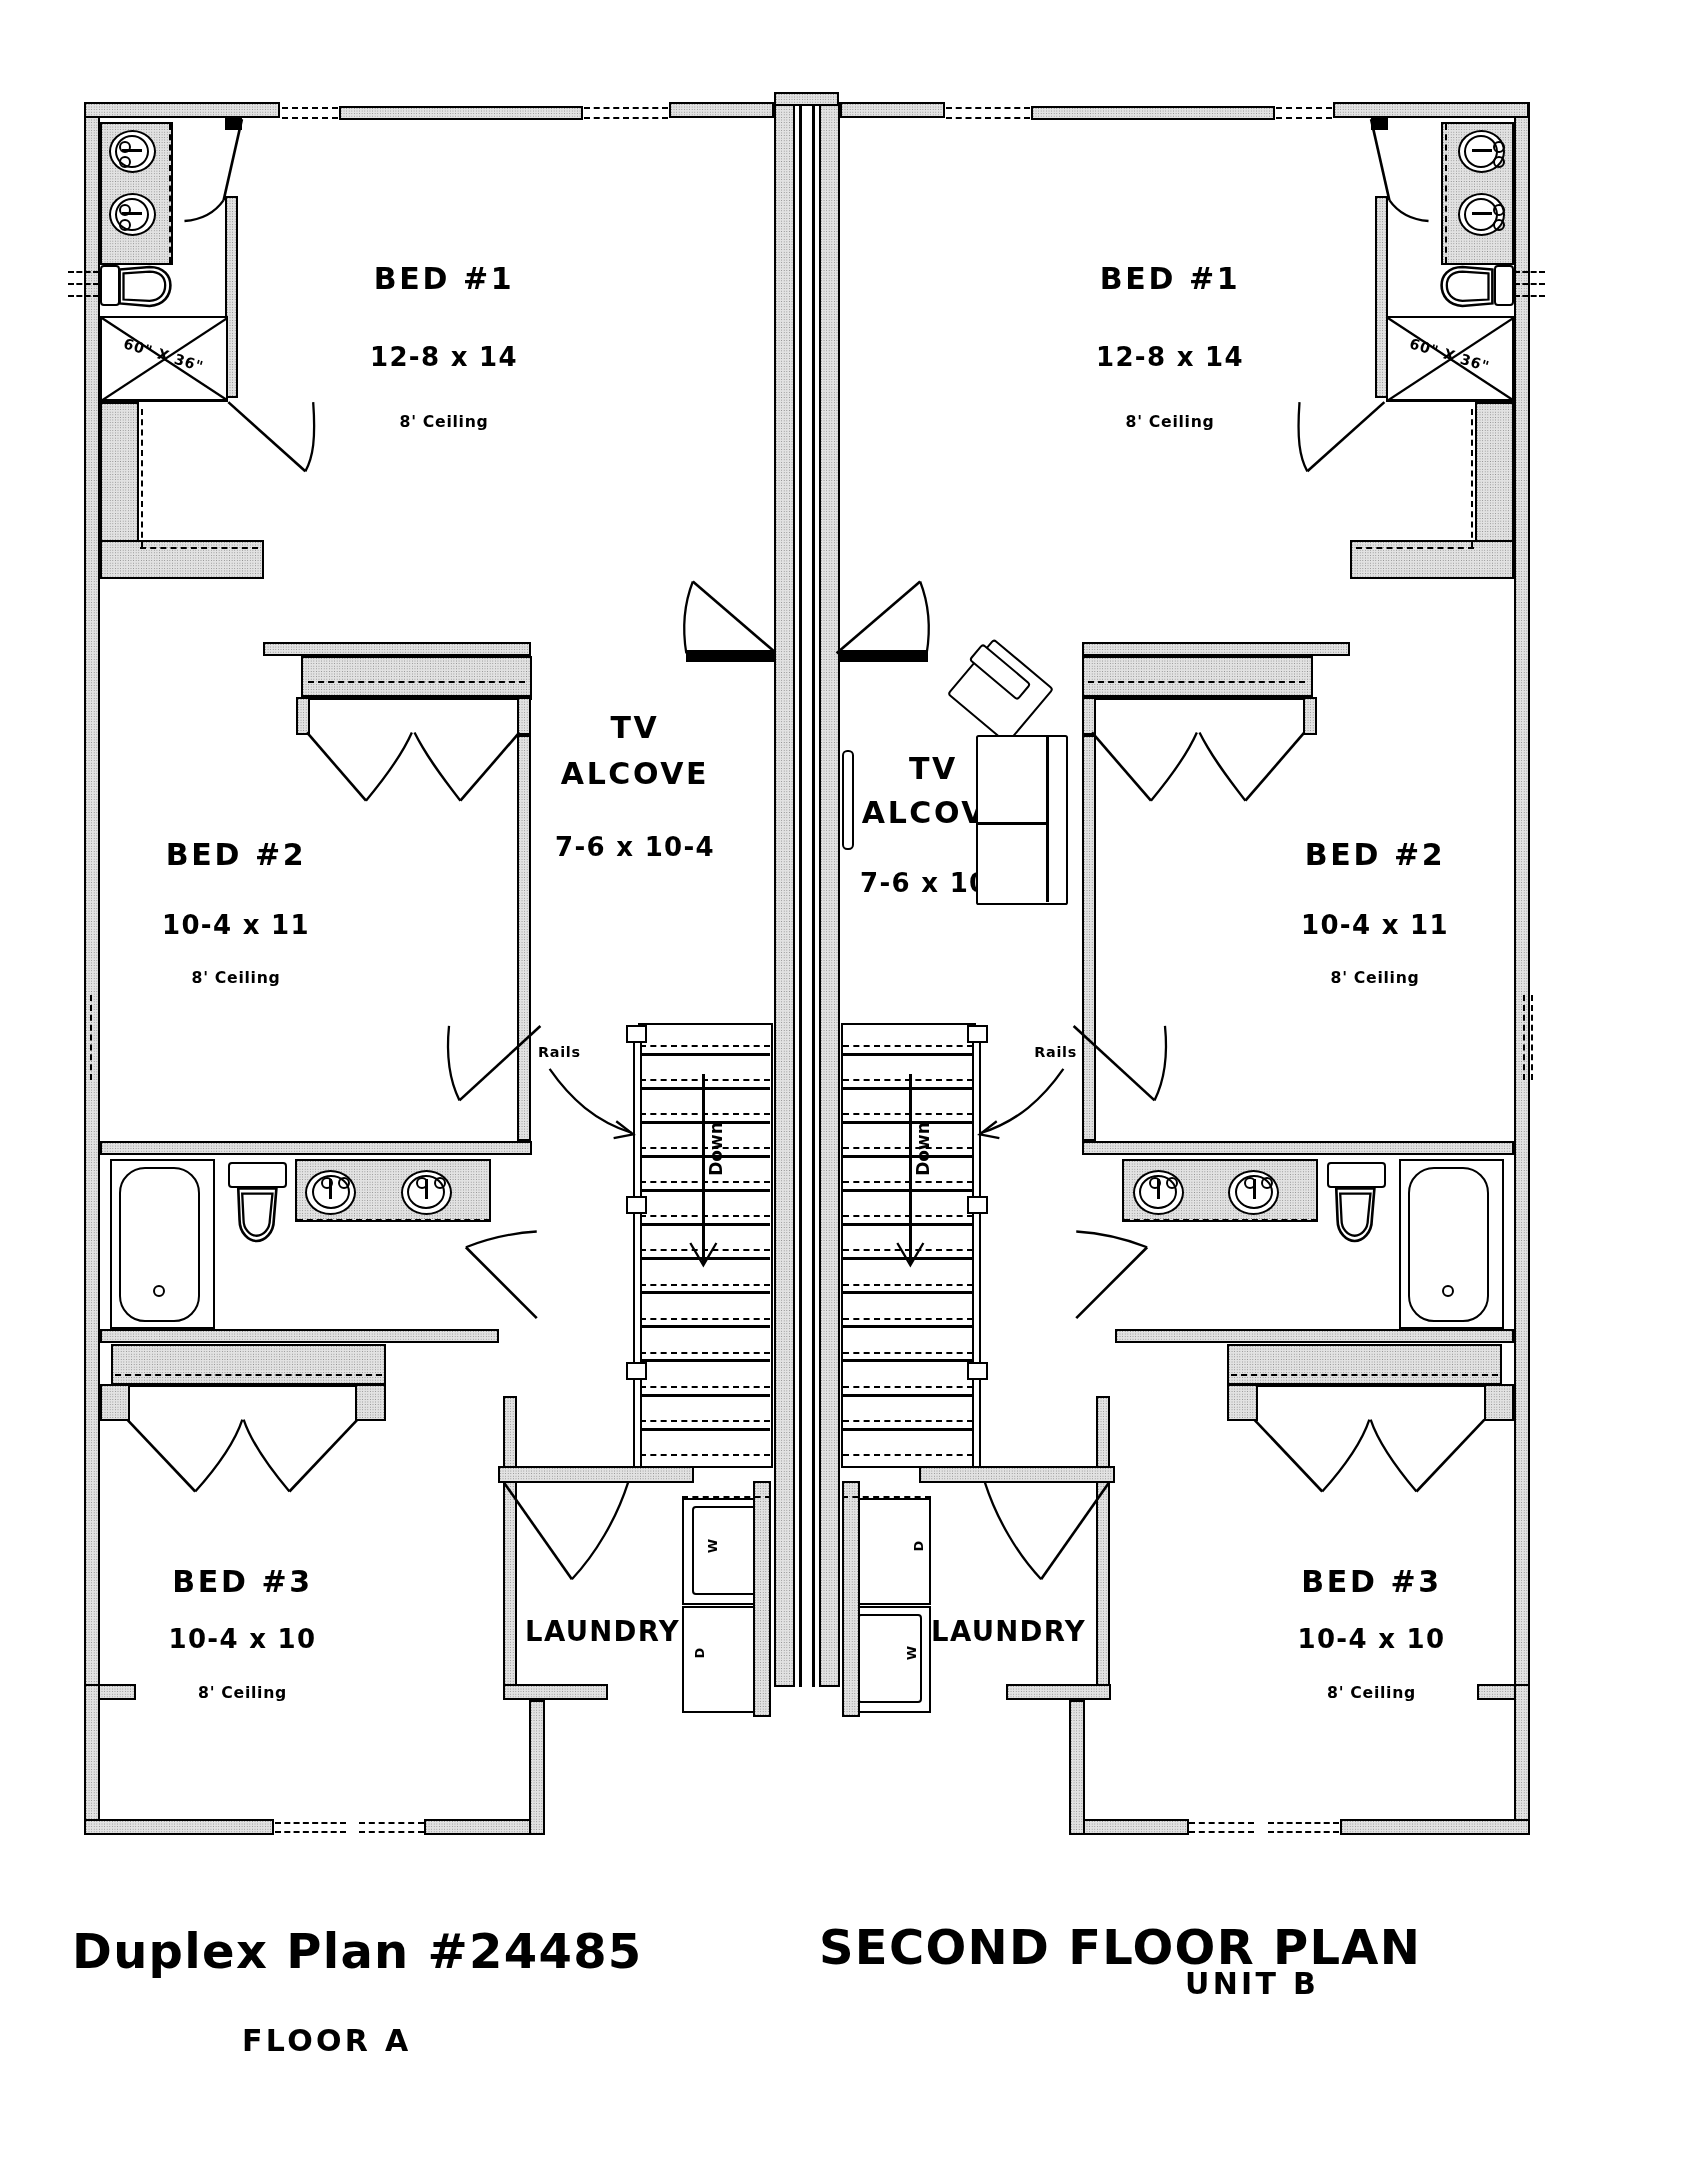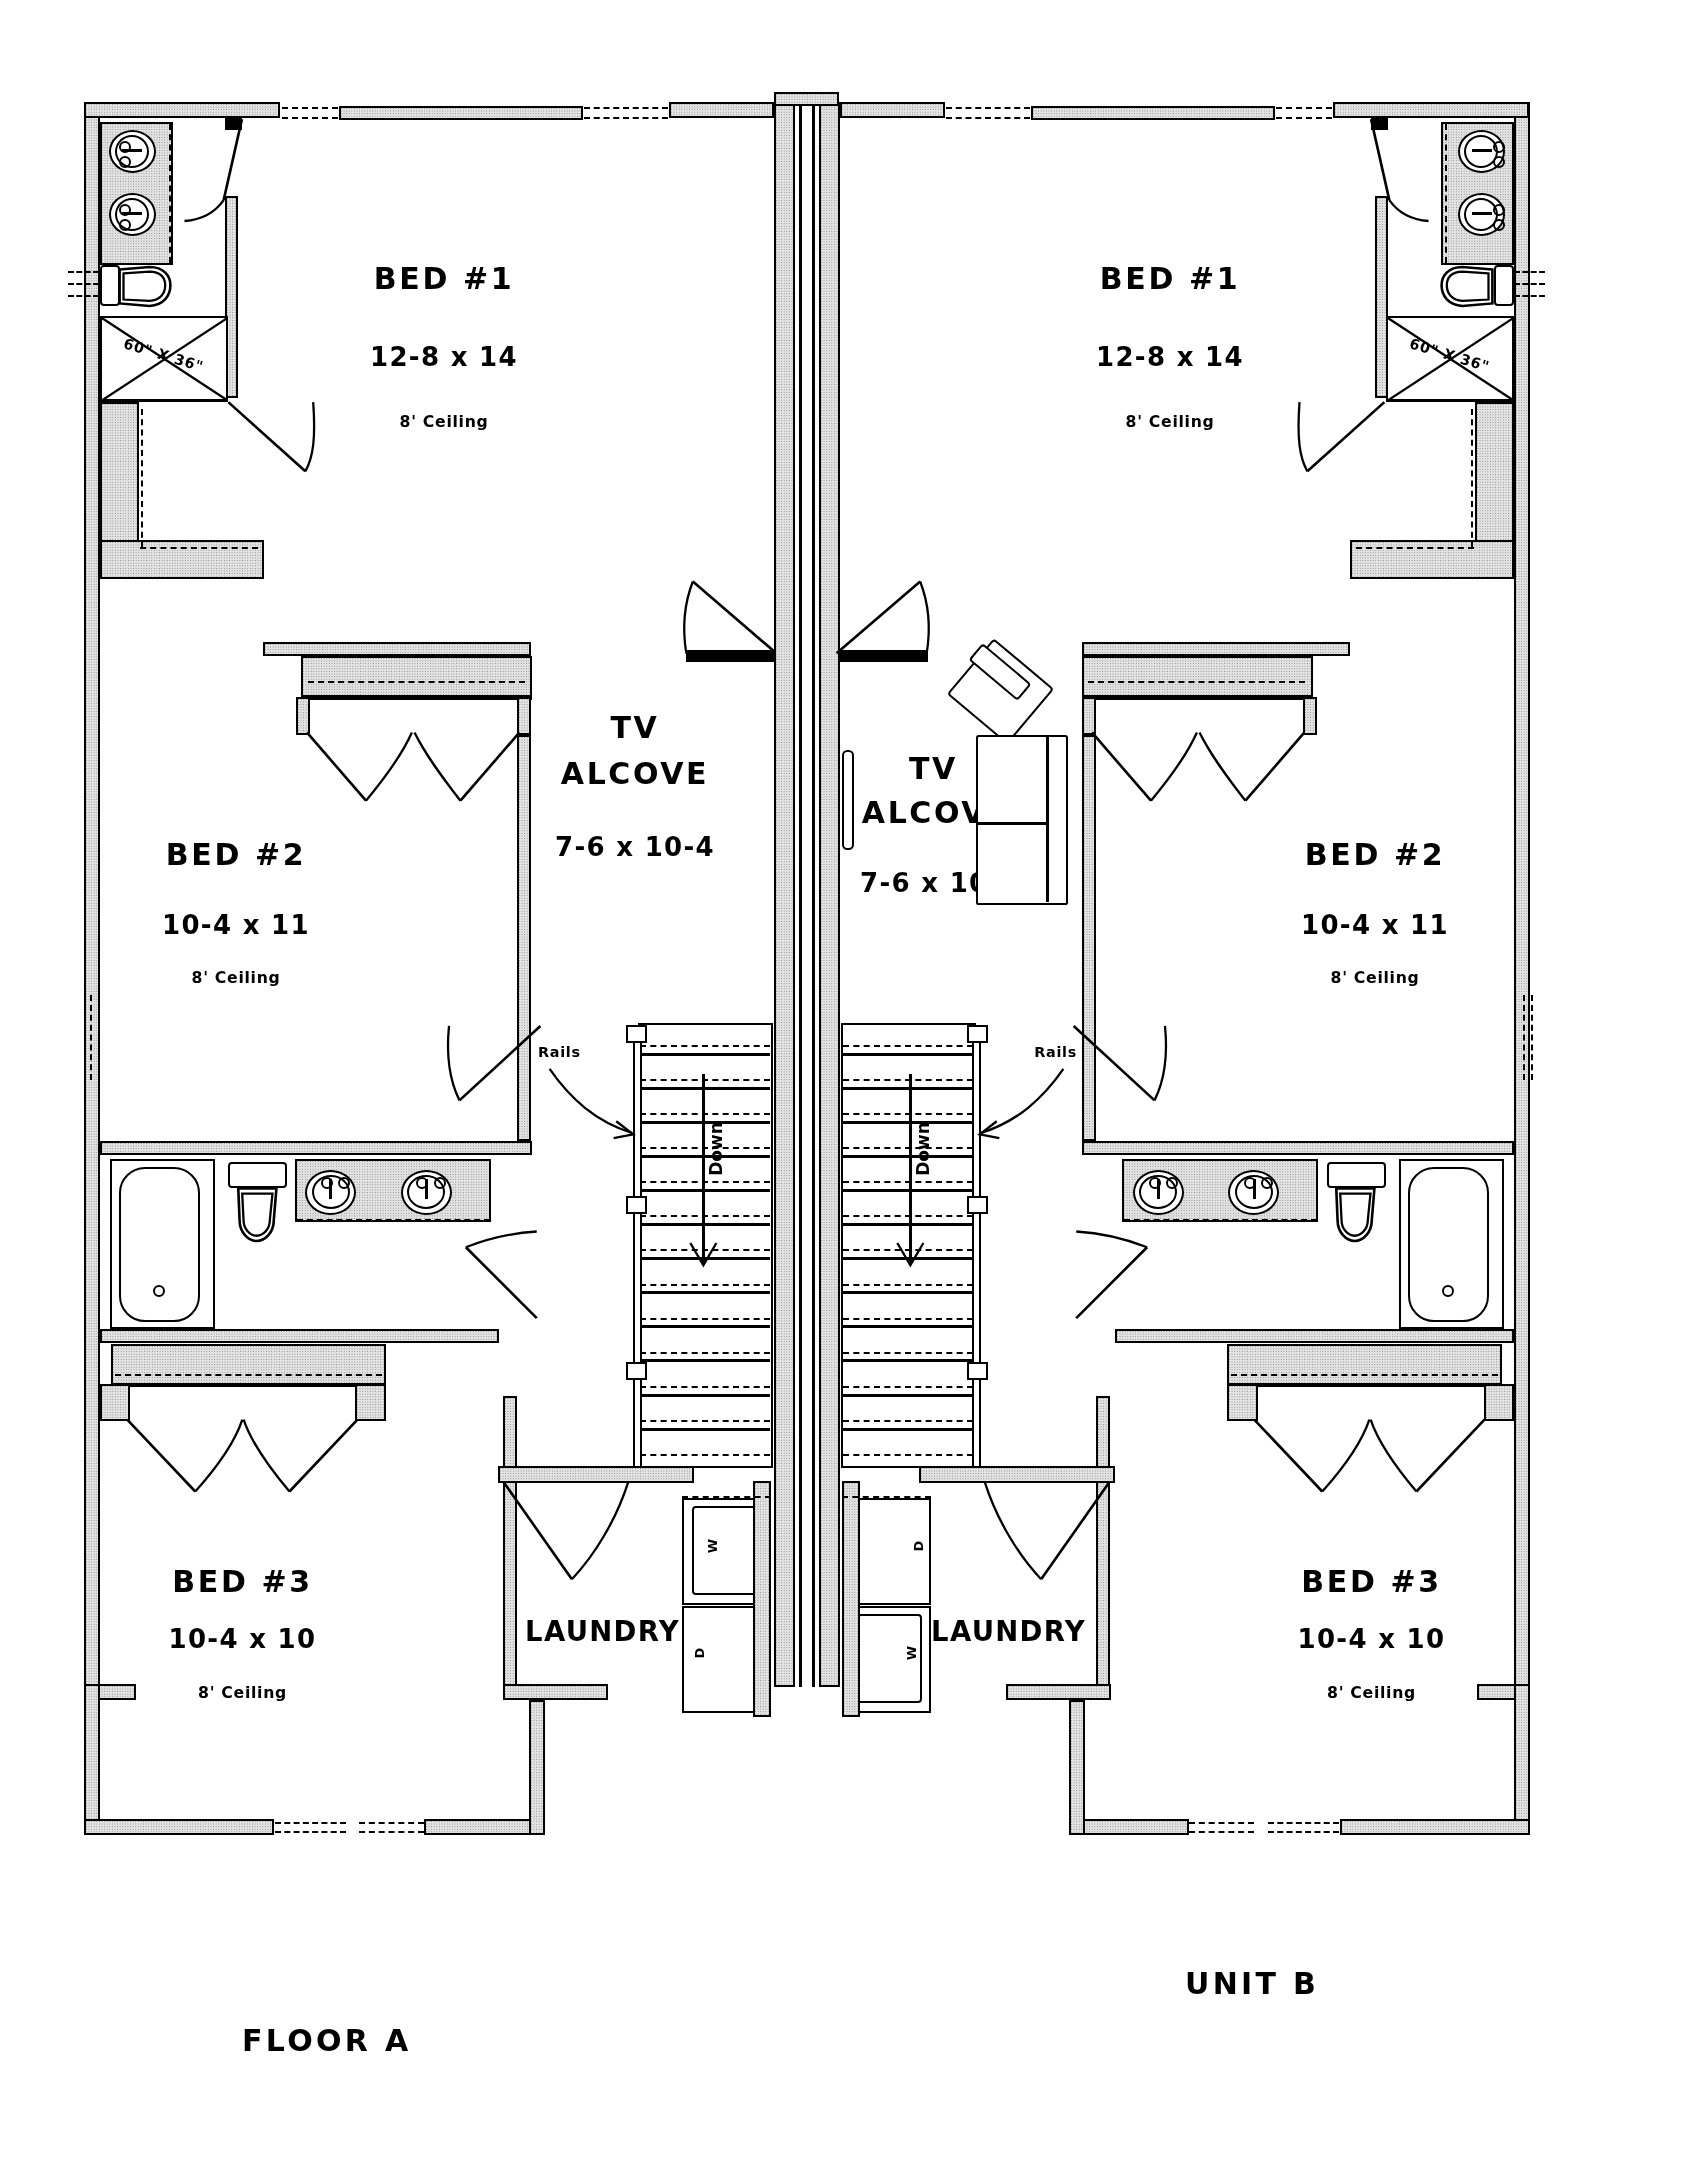--- a/index.html
+++ b/index.html
@@ -564,17 +564,19 @@
     <div class="rlabel tiny" style="left:898px;top:1645px;width:26px;transform:rotate(-90deg);">W</div>
     <div class="wall" style="left:919px;top:1466px;width:196px;height:17px;"></div>
     <div class="wall" style="left:842px;top:1481px;width:18.3px;height:236px;"></div>
     <div class="dash-h2" style="left:842px;top:1496px;width:89px;"></div>
     <svg style="left:917px;top:1481px;width:196px;height:105px;" viewBox="0 0 300 160" width="196" height="105">
       <path class="leaf" d="M294 2 L190 150"></path>
       <path class="swing" d="M190 150 C 154 112, 122 58, 104 2"></path>
     </svg>
   </div>
 
+  <div class="title-main" style="left:72px;top:1923px;">Duplex Plan #24485</div>
+  <div class="title-main" style="left:819px;top:1919px;">SECOND FLOOR PLAN</div>
   <div class="title-sub" style="left:242px;top:2023px;">FLOOR A</div>
   <div class="title-sub" style="left:1185px;top:1966px;">UNIT B</div>
 
 </div>
 
 
 </body></html>

